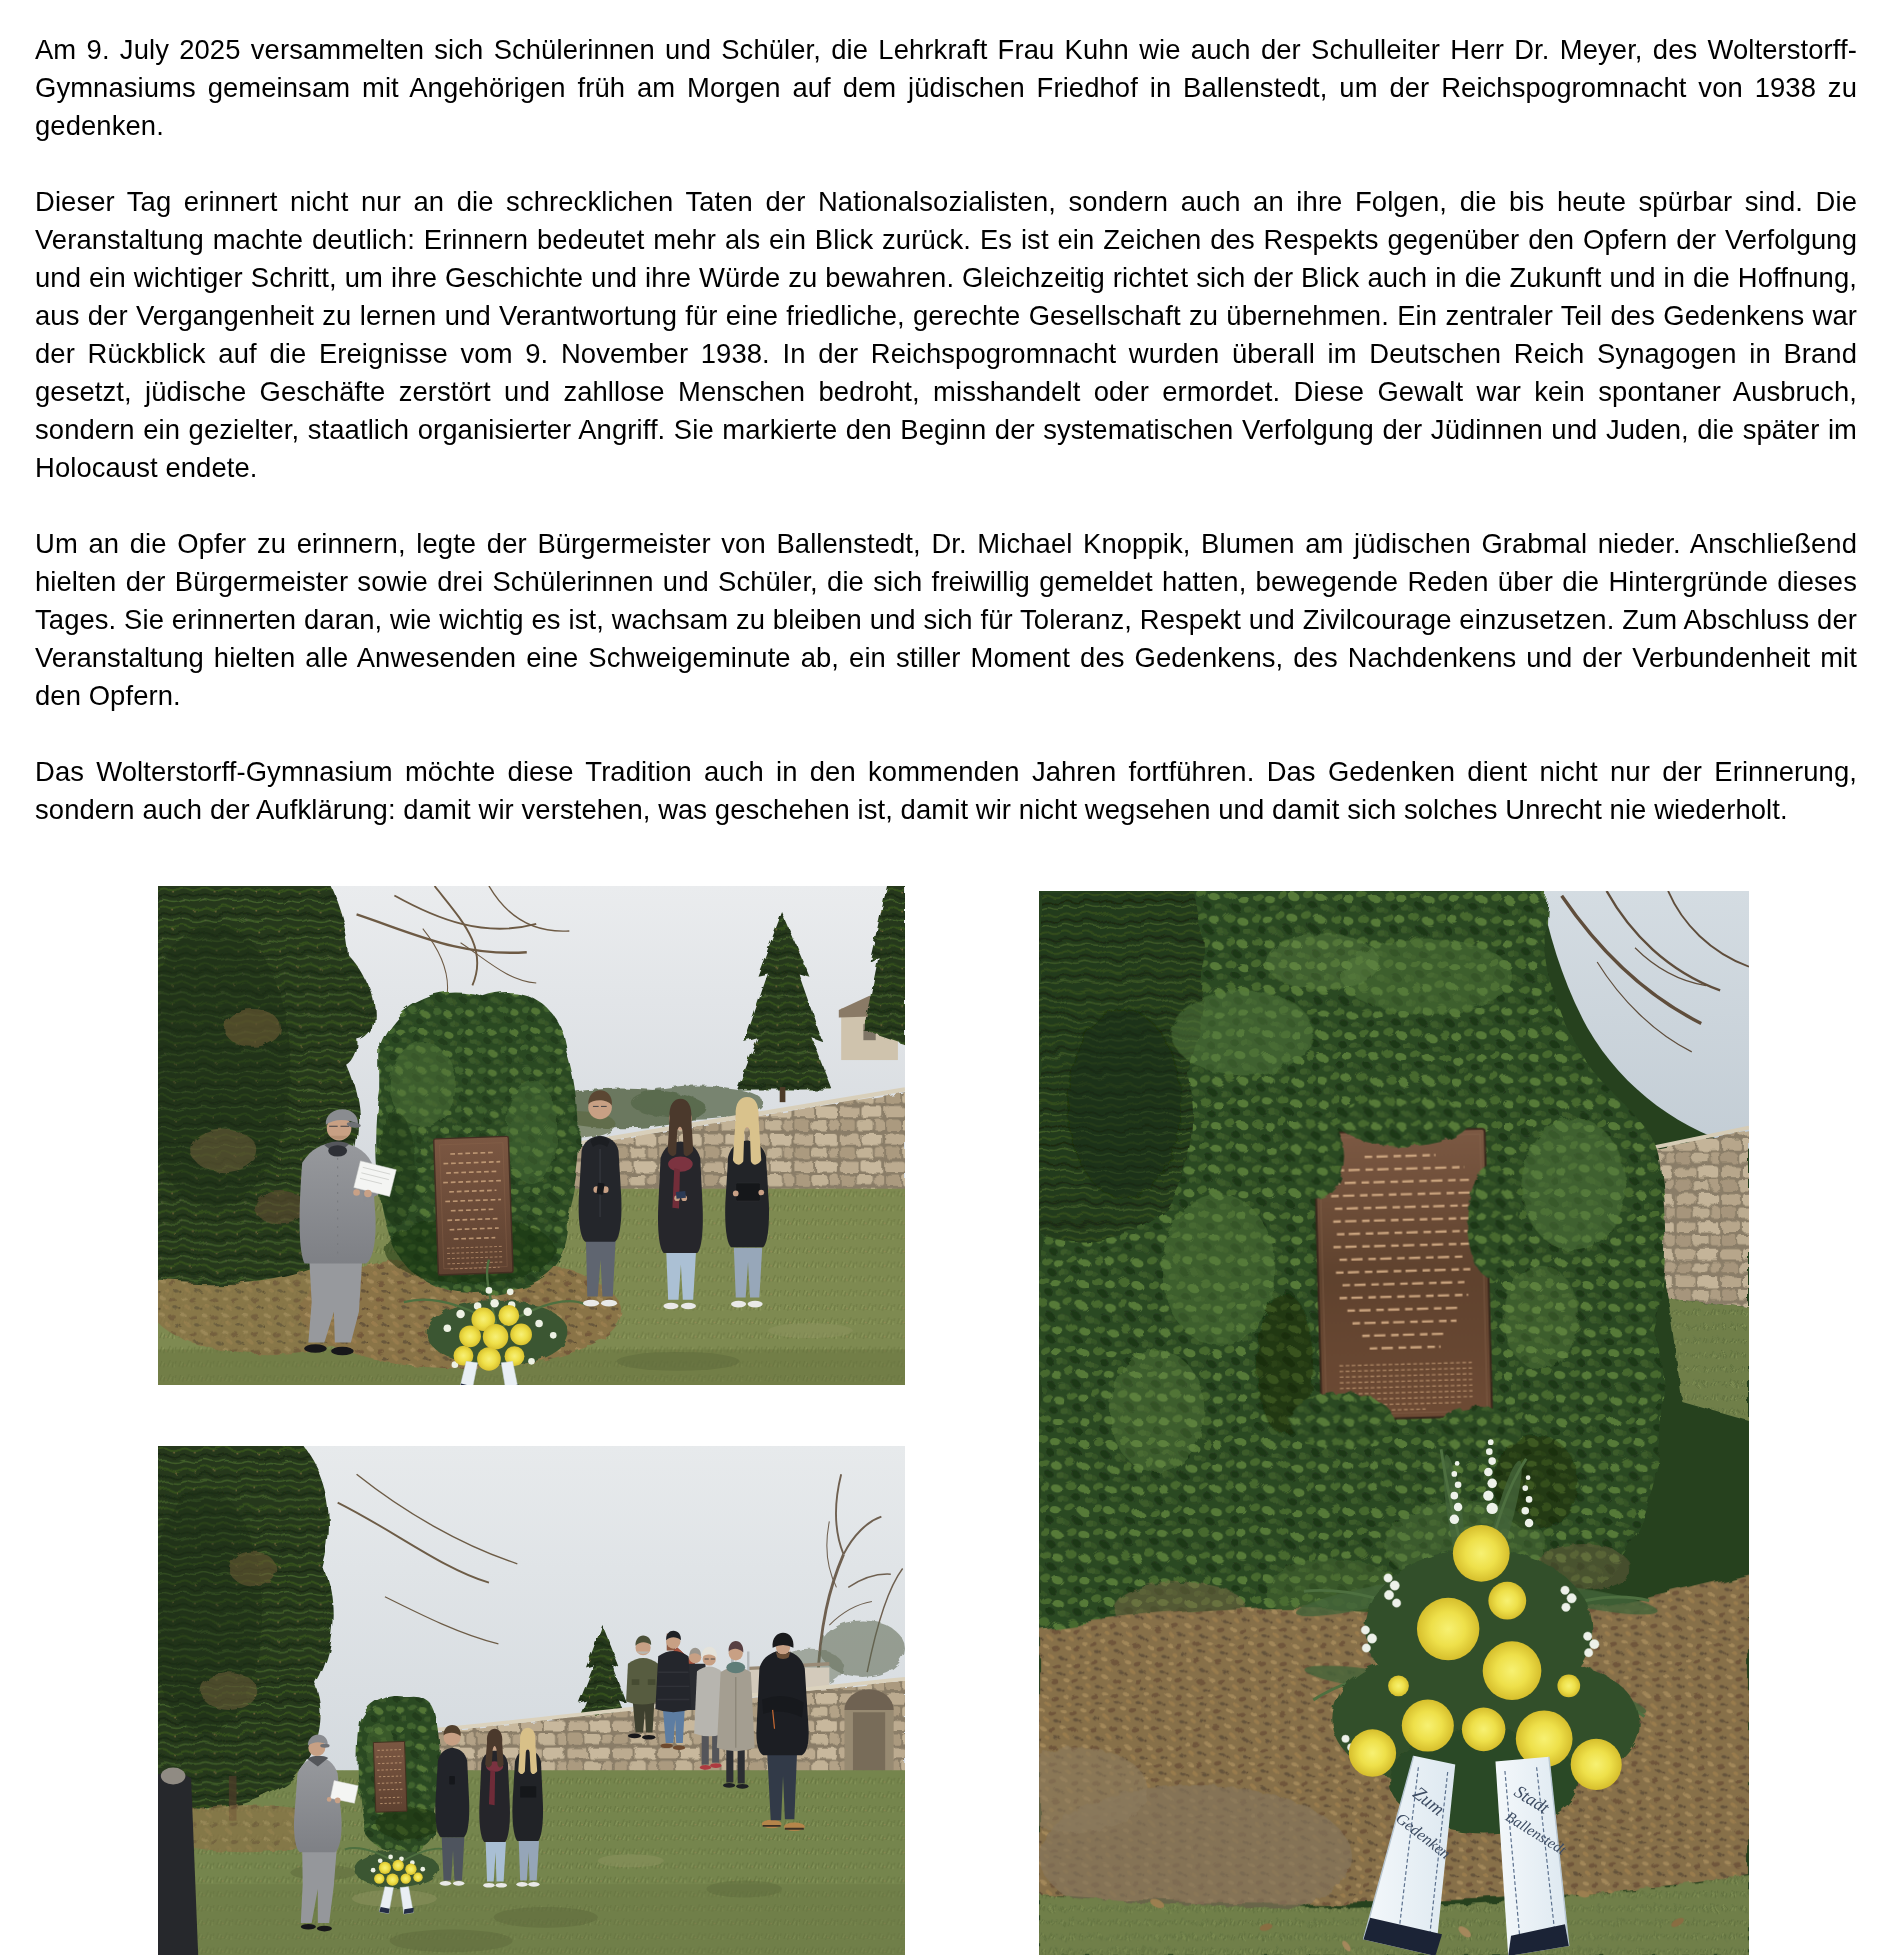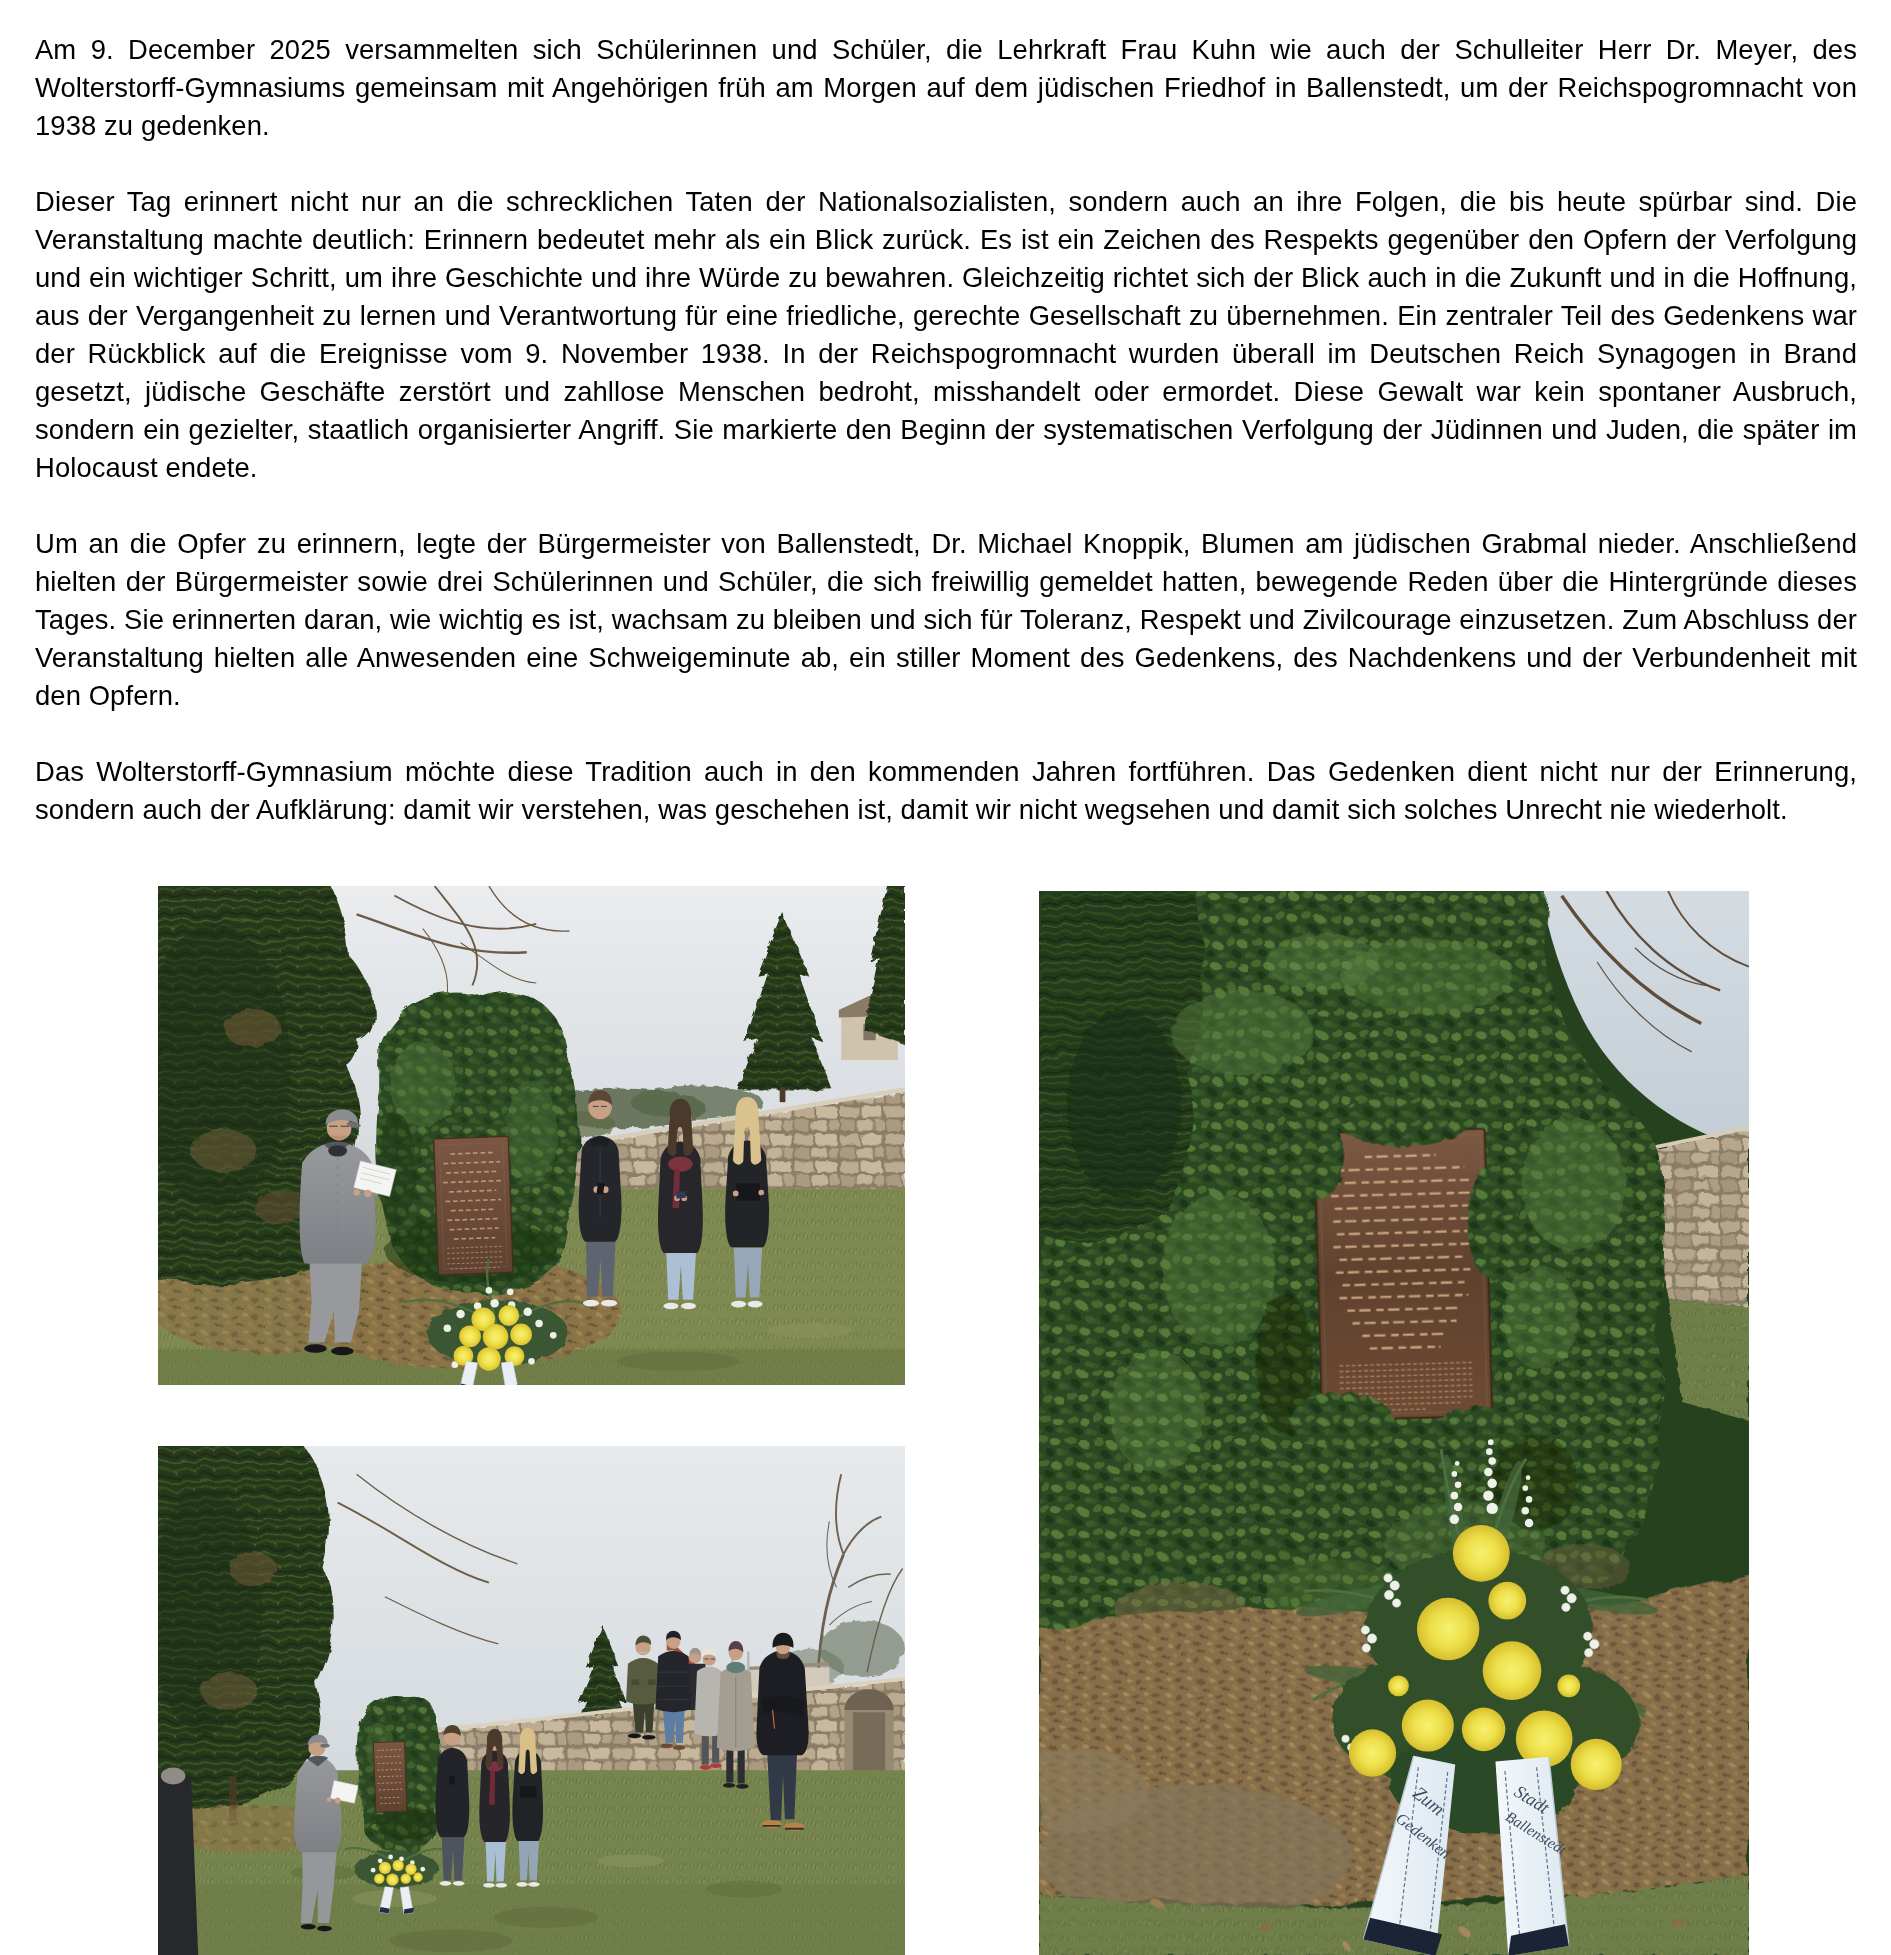--- a/index.html
+++ b/index.html
@@ -13,21 +13,21 @@
   #photo2{left:158px;top:1446px;width:747px;height:509px;}
   #photo3{left:1039px;top:891px;width:710px;height:1065px;}
   .ribbon-text{font-family:"Liberation Serif","DejaVu Serif",serif;font-style:italic;fill:#3d4c63;}
 </style>
 </head>
 <body>
 
 <div class="page">
 
   <div class="article">
-    <p>Am 9. December 2025 versammelten sich Schülerinnen und Schüler, die Lehrkraft Frau Kuhn wie auch der Schulleiter Herr Dr. Meyer, des Wolterstorff-Gymnasiums gemeinsam mit Angehörigen früh am Morgen auf dem jüdischen Friedhof in Ballenstedt, um der Reichspogromnacht von 1938 zu gedenken.</p>
+    <p>Am 9. July 2025 versammelten sich Schülerinnen und Schüler, die Lehrkraft Frau Kuhn wie auch der Schulleiter Herr Dr. Meyer, des Wolterstorff-Gymnasiums gemeinsam mit Angehörigen früh am Morgen auf dem jüdischen Friedhof in Ballenstedt, um der Reichspogromnacht von 1938 zu gedenken.</p>
     <p>Dieser Tag erinnert nicht nur an die schrecklichen Taten der Nationalsozialisten, sondern auch an ihre Folgen, die bis heute spürbar sind. Die Veranstaltung machte deutlich: Erinnern bedeutet mehr als ein Blick zurück. Es ist ein Zeichen des Respekts gegenüber den Opfern der Verfolgung und ein wichtiger Schritt, um ihre Geschichte und ihre Würde zu bewahren. Gleichzeitig richtet sich der Blick auch in die Zukunft und in die Hoffnung, aus der Vergangenheit zu lernen und Verantwortung für eine friedliche, gerechte Gesellschaft zu übernehmen. Ein zentraler Teil des Gedenkens war der Rückblick auf die Ereignisse vom 9. November 1938. In der Reichspogromnacht wurden überall im Deutschen Reich Synagogen in Brand gesetzt, jüdische Geschäfte zerstört und zahllose Menschen bedroht, misshandelt oder ermordet. Diese Gewalt war kein spontaner Ausbruch, sondern ein gezielter, staatlich organisierter Angriff. Sie markierte den Beginn der systematischen Verfolgung der Jüdinnen und Juden, die später im Holocaust endete.</p>
     <p>Um an die Opfer zu erinnern, legte der Bürgermeister von Ballenstedt, Dr. Michael Knoppik, Blumen am jüdischen Grabmal nieder. Anschließend hielten der Bürgermeister sowie drei Schülerinnen und Schüler, die sich freiwillig gemeldet hatten, bewegende Reden über die Hintergründe dieses Tages. Sie erinnerten daran, wie wichtig es ist, wachsam zu bleiben und sich für Toleranz, Respekt und Zivilcourage einzusetzen. Zum Abschluss der Veranstaltung hielten alle Anwesenden eine Schweigeminute ab, ein stiller Moment des Gedenkens, des Nachdenkens und der Verbundenheit mit den Opfern.</p>
     <p>Das Wolterstorff-Gymnasium möchte diese Tradition auch in den kommenden Jahren fortführen. Das Gedenken dient nicht nur der Erinnerung, sondern auch der Aufklärung: damit wir verstehen, was geschehen ist, damit wir nicht wegsehen und damit sich solches Unrecht nie wiederholt.</p>
   </div>
 
   <svg class="photo" id="photo1" viewBox="0 0 1580 1055" preserveAspectRatio="none">
     <defs>
       <linearGradient id="a_sky" x1="0" y1="0" x2="0" y2="1">
         <stop offset="0" stop-color="#eaecee"></stop>
           <stop offset="1" stop-color="#d3d8dd"></stop>

